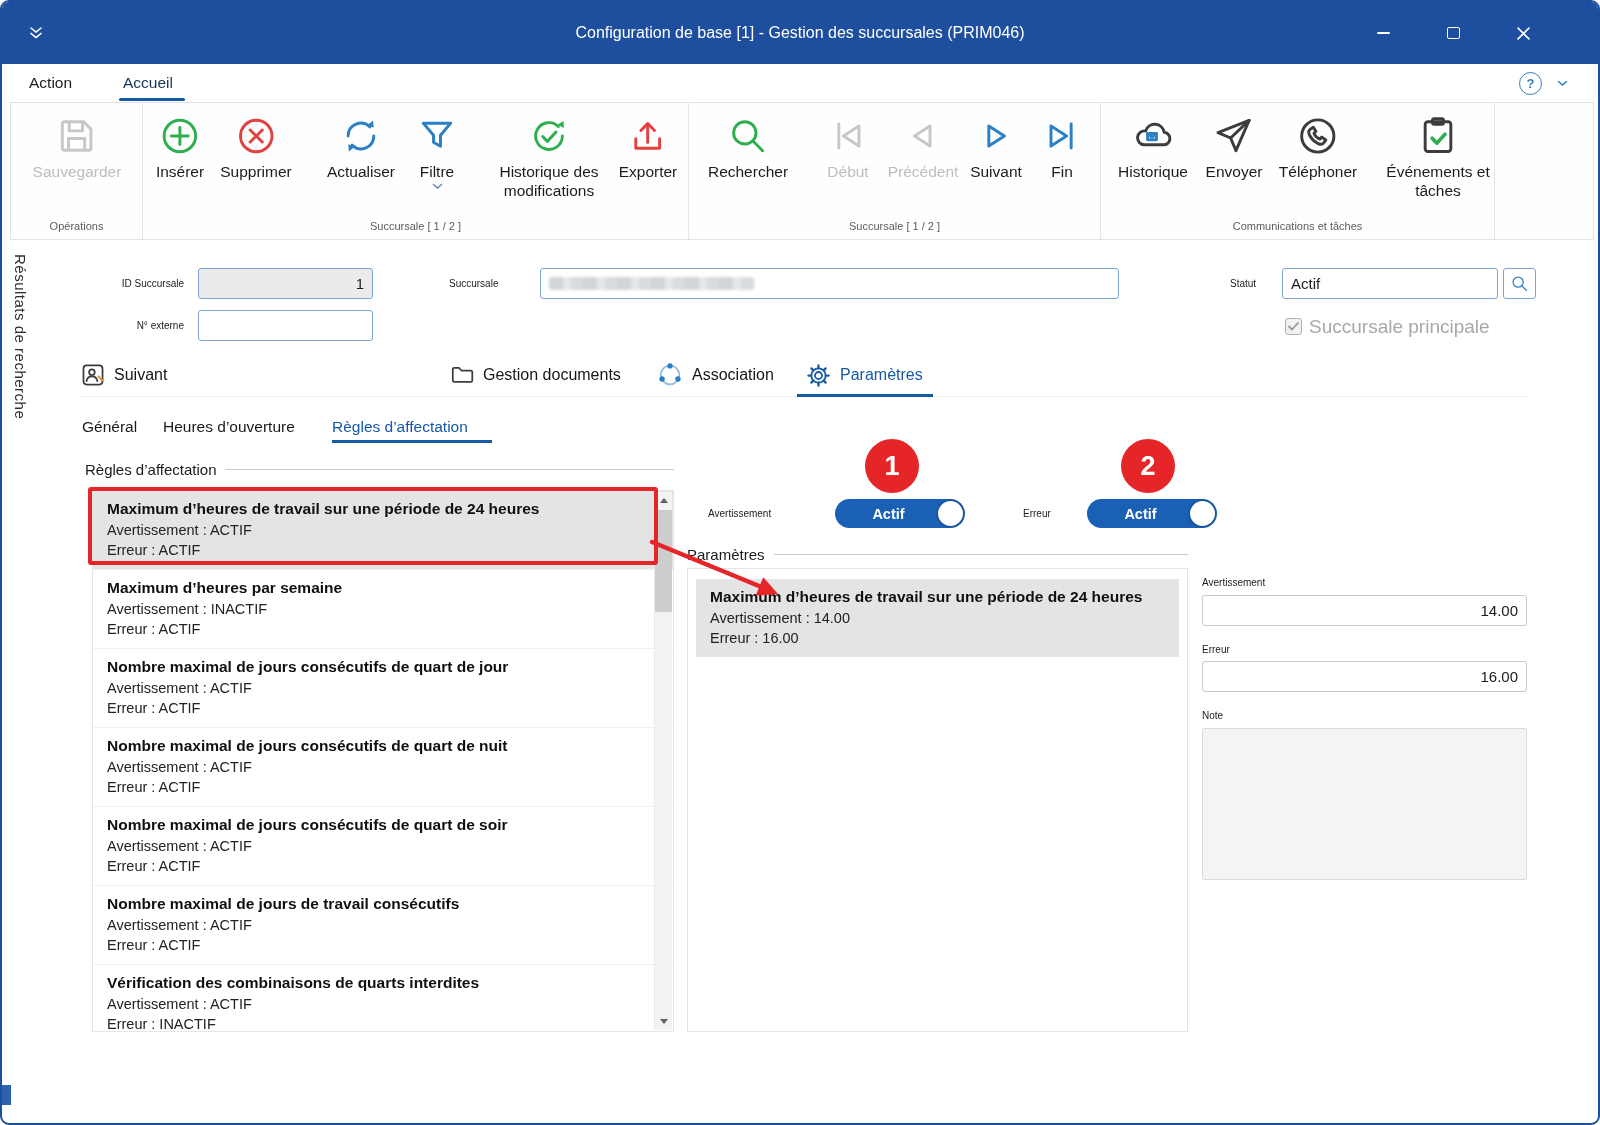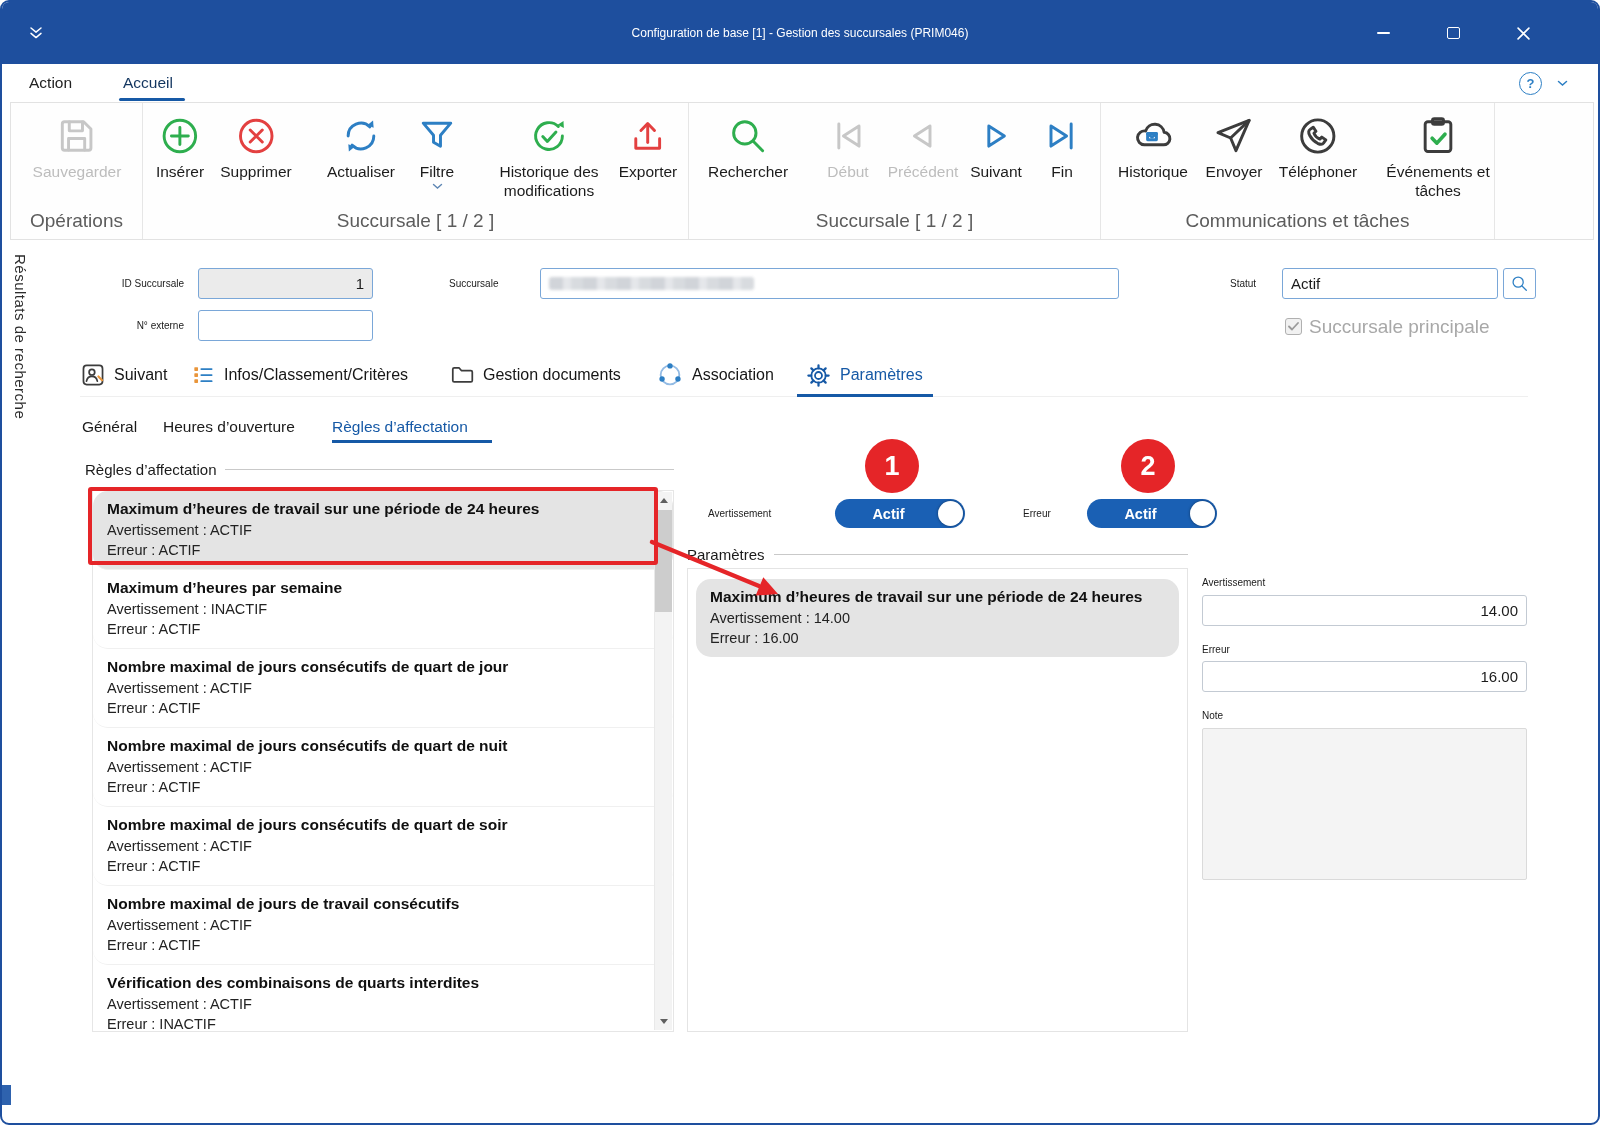--- a/index.html
+++ b/index.html
@@ -4,41 +4,41 @@
 <style>
   html,body{margin:0;padding:0;background:#fff;}
   body{font-family:"Liberation Sans", sans-serif;}
   .window{position:relative;width:1600px;height:1125px;box-sizing:border-box;
     border:2px solid var(--titlebar,#1e4f9e);border-radius:9px;overflow:hidden;background:#fff;}
 
   
   .titlebar{position:absolute;left:0;top:0;right:0;height:62px;background:var(--titlebar,#1e4f9e);}
   .app-icon{position:absolute;left:24px;top:21px;}
   .title{position:absolute;left:0;right:0;top:0;height:62px;line-height:62px;text-align:center;
-    color:#fff;font-size:12px;font-weight:500;}
+    color:#fff;font-size:16px;font-weight:500;}
   .win-controls{position:absolute;right:48px;top:0;height:62px;display:flex;gap:16px;align-items:center;}
   .wc{width:54px;height:42px;display:flex;align-items:center;justify-content:center;cursor:default;}
   .min-glyph{display:block;width:13px;height:2px;background:#fff;border-radius:1px;}
   .max-glyph{display:block;width:11px;height:10px;border:1.4px solid #fff;border-radius:2px;}
 
   
   .menubar{position:absolute;left:0;top:62px;right:0;height:38px;background:#fff;}
   .menu-item{position:absolute;top:0;height:38px;line-height:38px;font-size:15.5px;color:#222;cursor:default;}
   .menu-item.active{font-weight:normal;color:#12355f;}
   .menu-underline{position:absolute;left:117px;top:34px;width:66px;height:3px;background:var(--accent,#1659a6);border-radius:2px;}
   .help-circle{position:absolute;right:56px;top:8px;width:21px;height:21px;border:1.6px solid var(--icon-blue,#2d7fc4);
     border-radius:50%;color:var(--icon-blue,#2d7fc4);font-size:13px;font-weight:bold;display:flex;align-items:center;justify-content:center;}
   .help-chevron{position:absolute;right:30px;top:16px;}
 
   
   .ribbon{position:absolute;left:8px;top:100px;width:1584px;height:138px;box-sizing:border-box;
     border:1px solid #e2e2e2;background:#fefefe;display:flex;}
   .rgroup{position:relative;height:100%;border-right:1px solid #e6e6e6;box-sizing:border-box;}
   .rgroup.filler{border-right:none;}
-  .rgrp-label{position:absolute;left:0;right:0;bottom:7px;text-align:center;font-size:19px;color:#5c5c5c;}
+  .rgrp-label{position:absolute;left:0;right:0;bottom:7px;text-align:center;font-size:11px;color:#5c5c5c;}
   .rbtn{position:absolute;top:11px;transform:translateX(-50%);display:flex;flex-direction:column;
     align-items:center;width:max-content;max-width:140px;text-align:center;cursor:default;}
   .rlbl{margin-top:4px;font-size:15.5px;color:#1c1c1c;line-height:1.25;}
   .rbtn.disabled .rlbl{color:#bdbdbd;}
   .chev-dn{margin-top:2px;}
 
   
   .ic *{fill:none;stroke-width:1.6;stroke-linecap:round;stroke-linejoin:round;}
   .st-dark{stroke:#3c3c3c;} .st-gray{stroke:#c7c7c7;} .st-orange{stroke:#e9953a;}
   .st-green{stroke:var(--icon-green,#2eae4e);} .st-red{stroke:var(--icon-red,#e34040);}
@@ -78,21 +78,21 @@
   .subtab{position:absolute;top:410px;height:30px;line-height:30px;font-size:15.5px;color:#1b1b1b;cursor:default;}
   .subtab.active{color:var(--accent,#1659a6);}
   .subtab-underline{position:absolute;left:330px;top:438px;width:160px;height:3px;background:var(--accent,#1659a6);}
 
   
   .groupbox-label{position:absolute;display:flex;align-items:center;gap:9px;font-size:15px;color:#1b1b1b;}
   .groupbox-label .gline{flex:1;height:1px;background:#c9c9c9;}
 
   .listbox{position:absolute;left:90px;top:488px;width:582px;height:542px;box-sizing:border-box;
     border:1px solid #e6e6e6;background:#fff;overflow:hidden;}
-  .rule{padding:8px 14px 9px;border-bottom:1px solid #f0f0f0;box-sizing:border-box;border-radius:15px;}
+  .rule{padding:8px 14px 9px;border-bottom:1px solid #f0f0f0;box-sizing:border-box;}
   .rule .t{font-weight:bold;font-size:15.5px;color:#101010;line-height:20px;margin-bottom:2px;}
   .rule .l{font-size:14.5px;color:#222;line-height:19.5px;}
   .rule.sel{background:#e4e4e4;}
 
   .scroll{position:absolute;top:1px;right:1px;bottom:1px;width:17px;background:#f3f3f3;border-left:1px solid #e9e9e9;}
   .sarrow{position:absolute;left:0;width:17px;height:17px;display:flex;align-items:center;justify-content:center;}
   .sarrow.up{top:0;} .sarrow.down{bottom:0;}
   .sarrow.up::after{content:"";border-left:4px solid transparent;border-right:4px solid transparent;border-bottom:5px solid #5f5f5f;}
   .sarrow.down::after{content:"";border-left:4px solid transparent;border-right:4px solid transparent;border-top:5px solid #5f5f5f;}
   .sthumb{position:absolute;left:0;top:18px;width:17px;height:102px;background:#cdcdcd;}
@@ -328,29 +328,20 @@
 
   <div class="tab" style="left:78px">
     <svg class="ic" width="26" height="26" viewBox="0 0 24 24">
       <rect class="st-dark" x="3.2" y="3.2" width="17.6" height="17.6" rx="3"></rect>
       <circle class="st-dark" cx="11" cy="9.4" r="2.6"></circle>
       <path class="st-dark" d="M6 17.6c.6-2.9 2.6-4.4 5-4.4s4.4 1.5 5 4.4"></path>
       <path class="st-orange sw2" d="M17 13.4l3.4 3.4"></path>
     </svg>
     <span>Suivant</span>
   </div>
-  <div class="tab" style="left:188px">
-    <svg class="ic" width="26" height="26" viewBox="0 0 24 24">
-      <rect class="fl-orange" x="4" y="4.8" width="3.4" height="3.4" rx=".6"></rect>
-      <rect class="fl-orange" x="4" y="10.4" width="3.4" height="3.4" rx=".6"></rect>
-      <rect class="fl-orange" x="4" y="16" width="3.4" height="3.4" rx=".6"></rect>
-      <path class="st-blue" d="M10.4 6.5H20M10.4 12.1H20M10.4 17.7H20" stroke-width="1.8"></path>
-    </svg>
-    <span>Infos/Classement/Critères</span>
-  </div>
   <div class="tab" style="left:447px">
     <svg class="ic" width="26" height="26" viewBox="0 0 24 24">
       <path class="st-dark" d="M3.5 6.8c0-.7.6-1.3 1.3-1.3h4.6l2 2.4h8.8c.7 0 1.3.6 1.3 1.3v7.9c0 .7-.6 1.3-1.3 1.3H4.8c-.7 0-1.3-.6-1.3-1.3z"></path>
     </svg>
     <span>Gestion documents</span>
   </div>
   <div class="tab" style="left:654px">
     <svg class="ic" width="28" height="28" viewBox="0 0 24 24">
       <circle cx="12" cy="12" r="8" stroke="#93bbe4" stroke-width="1.6" fill="none"></circle>
       <circle class="fl-blue" cx="12" cy="4.2" r="2.3"></circle>

